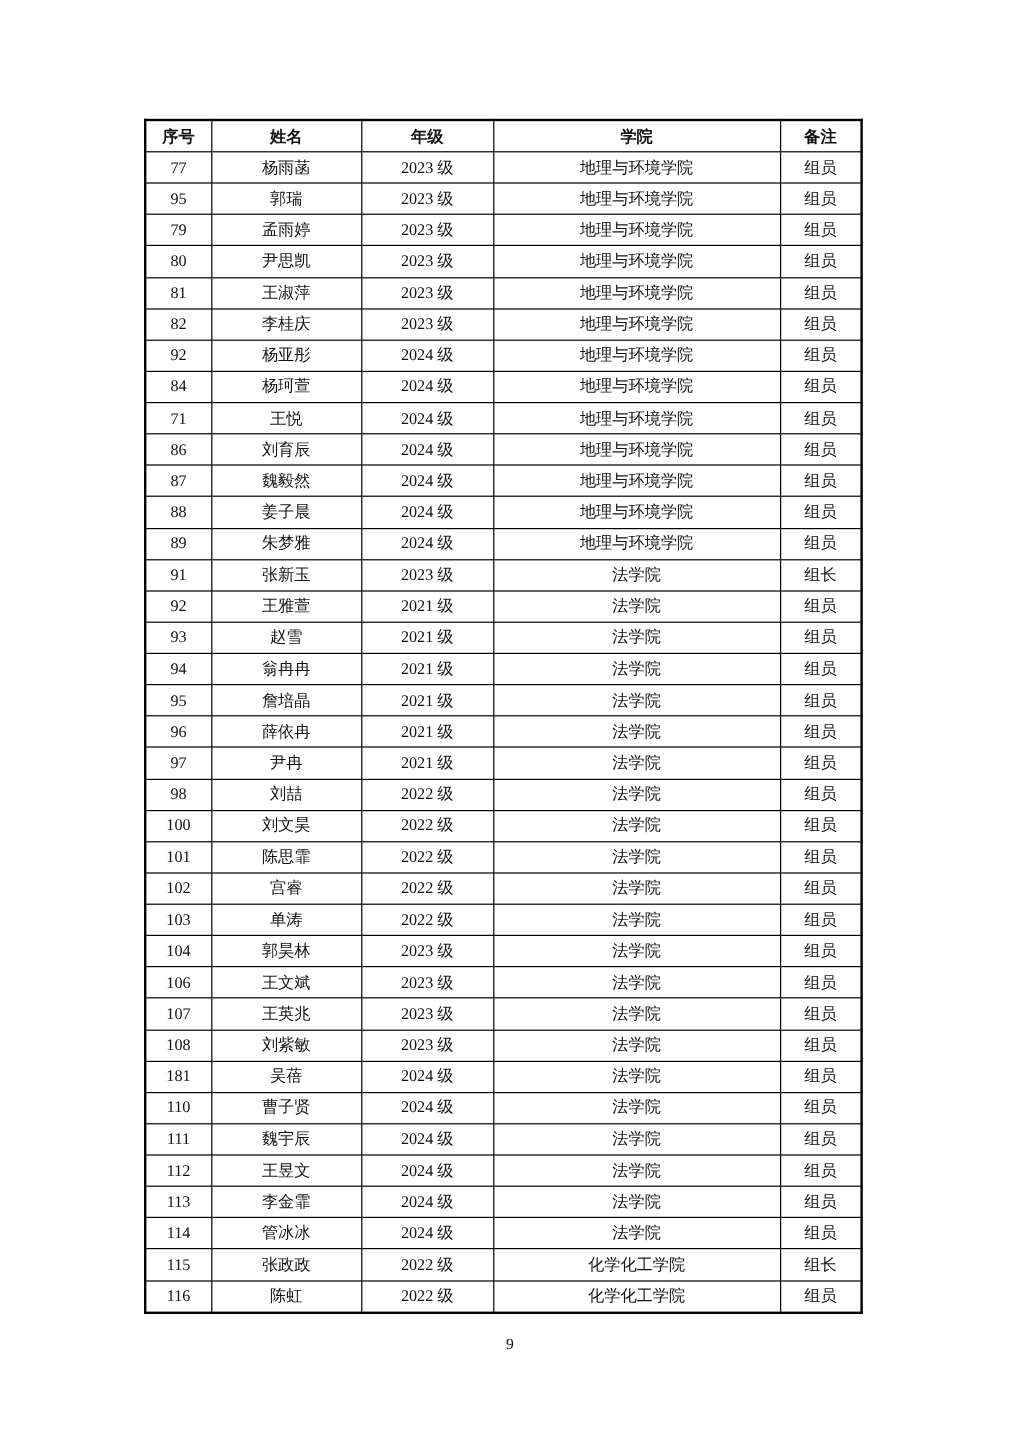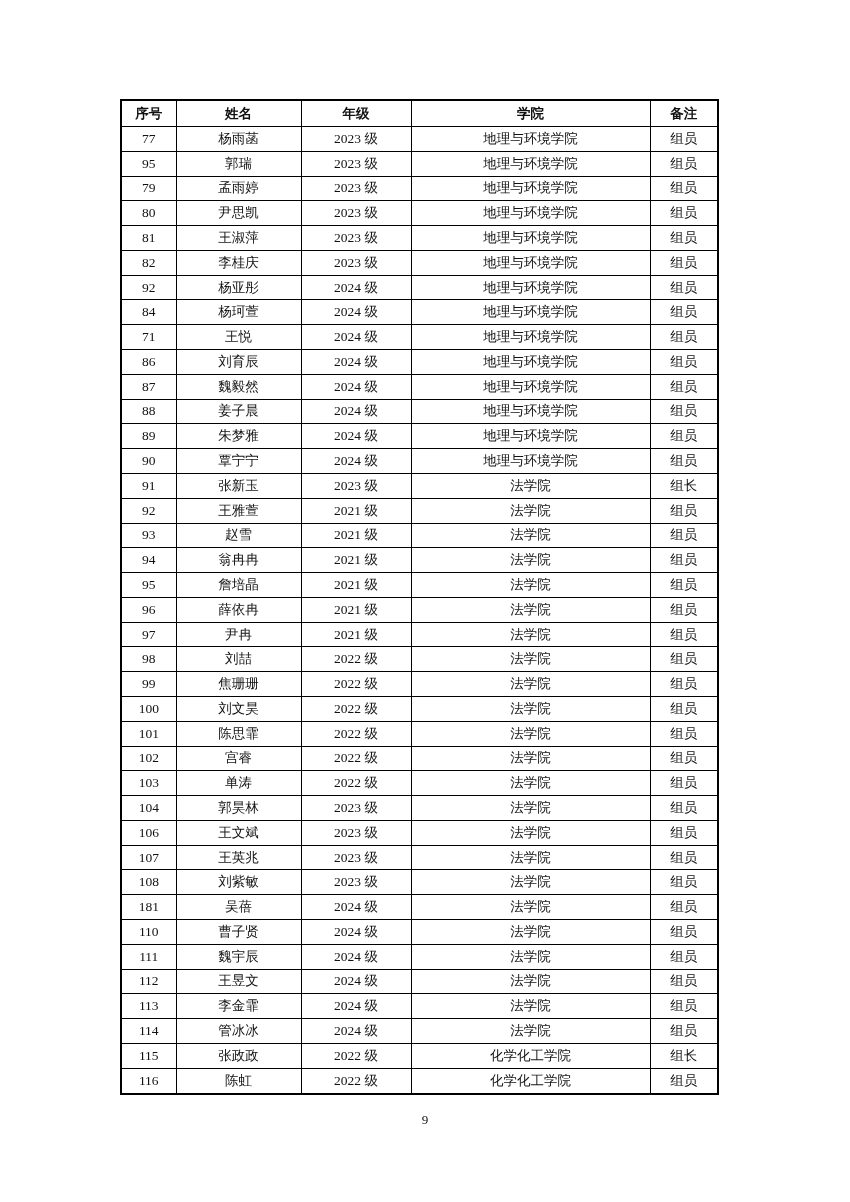--- a/index.html
+++ b/index.html
@@ -170,27 +170,20 @@
   </tr>
 
   <tr>
     <td>89</td>
     <td>朱梦雅</td>
     <td>2024 级</td>
     <td>地理与环境学院</td>
     <td>组员</td>
   </tr>
 
-  <tr>
-    <td>90</td>
-    <td>覃宁宁</td>
-    <td>2024 级</td>
-    <td>地理与环境学院</td>
-    <td>组员</td>
-  </tr>
 
   <tr>
     <td>91</td>
     <td>张新玉</td>
     <td>2023 级</td>
     <td>法学院</td>
     <td>组长</td>
   </tr>
 
   <tr>
@@ -242,27 +235,20 @@
   </tr>
 
   <tr>
     <td>98</td>
     <td>刘喆</td>
     <td>2022 级</td>
     <td>法学院</td>
     <td>组员</td>
   </tr>
 
-  <tr>
-    <td>99</td>
-    <td>焦珊珊</td>
-    <td>2022 级</td>
-    <td>法学院</td>
-    <td>组员</td>
-  </tr>
 
   <tr>
     <td>100</td>
     <td>刘文昊</td>
     <td>2022 级</td>
     <td>法学院</td>
     <td>组员</td>
   </tr>
 
   <tr>

